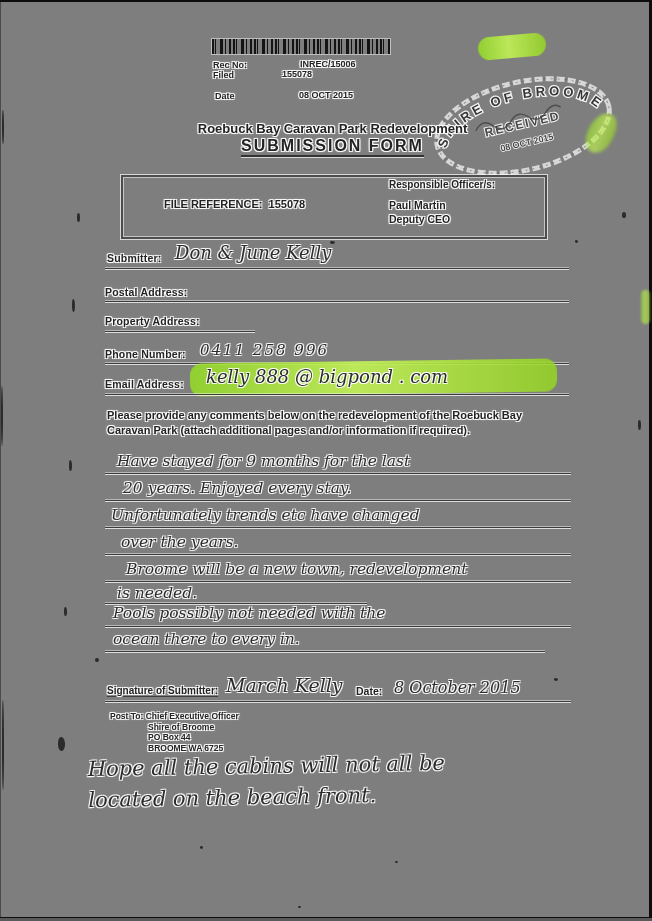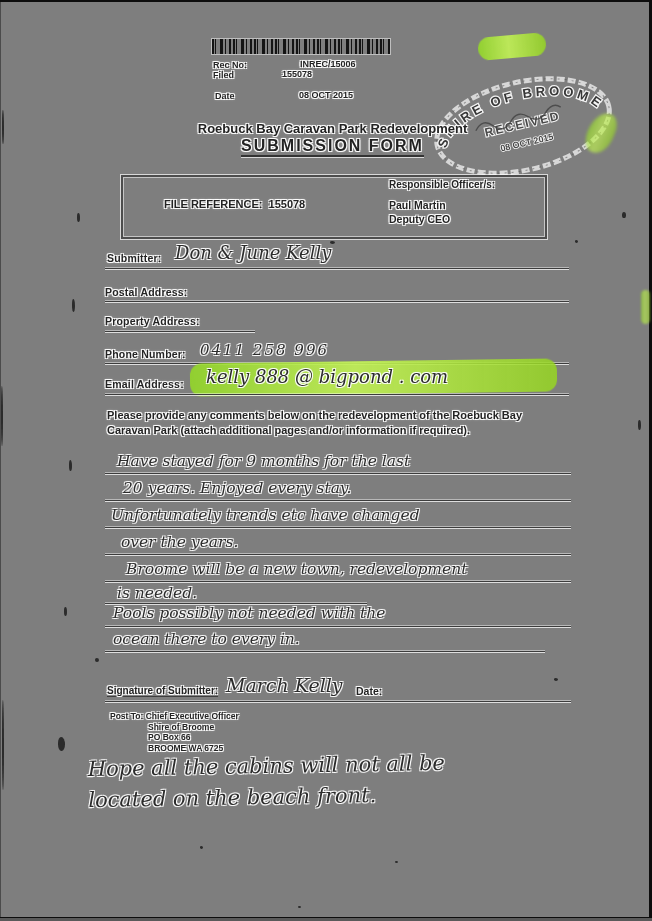--- a/index.html
+++ b/index.html
@@ -120,26 +120,27 @@
   <span class="abs hand" style="left:117px;top:584px;font-size:15.5px;">is needed.</span>
   <div class="rule" style="left:105px;top:603px;width:262px;"></div>
   <span class="abs hand" style="left:113px;top:604px;font-size:15.5px;">Pools possibly not needed with the</span>
   <div class="rule" style="left:105px;top:626px;width:466px;"></div>
   <span class="abs hand" style="left:113px;top:630px;font-size:15.5px;">ocean there to every in.</span>
   <div class="rule" style="left:105px;top:651px;width:440px;"></div>
 
   <span class="abs halo" style="left:107px;top:685px;font-weight:bold;font-size:10px;border-bottom:1px solid #3c3c3c;">Signature of Submitter:</span>
   <span class="abs hand" style="left:226px;top:674px;font-size:19px;">March Kelly</span>
   <span class="abs halo" style="left:356px;top:685px;font-weight:bold;font-size:10.5px;">Date:</span>
+  <span class="abs hand" style="left:394px;top:678px;font-size:16px;">8 October 2015</span>
   <div class="rule" style="left:105px;top:701px;width:466px;"></div>
 
   <div class="abs halo tiny" style="left:110px;top:711px;">
     <div>Post To: Chief Executive Officer</div>
     <div style="margin-left:38px;">Shire of Broome</div>
-    <div style="margin-left:38px;">PO Box 66</div>
+    <div style="margin-left:38px;">PO Box 44</div>
     <div style="margin-left:38px;">BROOME WA 6725</div>
   </div>
 
   <div class="abs" style="left:88px;top:754px;transform:rotate(-1deg);">
     <div class="hand" style="font-size:21px;">Hope all the cabins will not all be</div>
     <div class="hand" style="font-size:21px;margin-top:7px;">located on the beach front.</div>
   </div>
 
   <div class="speck" style="left:2px;top:110px;width:2px;height:34px;"></div>
   <div class="speck" style="left:1px;top:386px;width:2px;height:60px;"></div>

